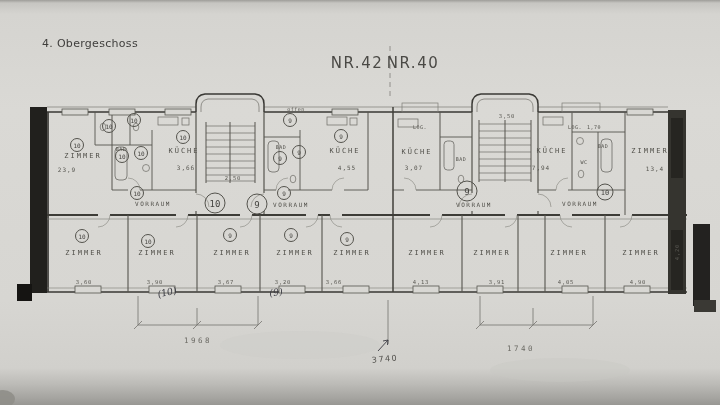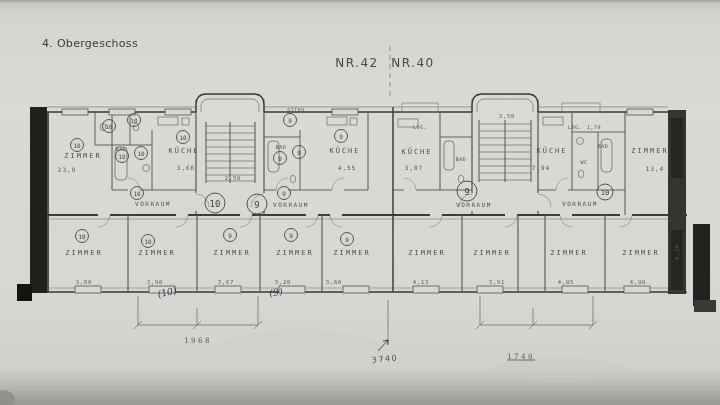--- a/index.html
+++ b/index.html
@@ -3,21 +3,21 @@
 <meta charset="utf-8">
 <style>
   html,body{margin:0;padding:0;background:#888;}
   .page{position:relative;width:720px;height:405px;overflow:hidden;
     background:linear-gradient(180deg,#9e9d99 0px,#c6c5c1 3px,#d5d4d0 14px,#dad9d5 110px,#d7d6d2 300px,#d1d0cc 368px,#bcbbb7 384px,#a5a4a0 398px,#989793 405px);
     font-family:"DejaVu Sans",sans-serif;}
   svg.plan{position:absolute;left:0;top:0;}
   .abs{position:absolute;white-space:nowrap;}
   .ctr{position:absolute;white-space:nowrap;transform:translate(-50%,-50%);}
   .title{font-size:11px;color:#3f3e3c;letter-spacing:.3px;}
-  .nr{font-size:12px;letter-spacing:1.5px;color:#4a4945;}
+  .nr{font-size:15px;letter-spacing:1.5px;color:#4a4945;}
   .rlabel{font-family:"DejaVu Sans Mono",monospace;font-size:7px;letter-spacing:2px;color:#504f49;}
   .sm{font-size:6px;letter-spacing:1.5px;}
   .area{font-family:"DejaVu Sans Mono",monospace;font-size:6px;letter-spacing:1px;color:#55544e;}
   .tiny{font-family:"DejaVu Sans Mono",monospace;font-size:5px;letter-spacing:.5px;color:#55544e;}
   .dim{font-family:"DejaVu Sans Mono",monospace;font-size:5.5px;letter-spacing:.8px;color:#5a5953;}
   .dimlg{font-family:"DejaVu Sans Mono",monospace;font-size:7.5px;letter-spacing:2.5px;color:#6b6a64;}
   .dim37{font-size:8px;letter-spacing:1.5px;color:#504f4b;}
   .hand{font-family:"DejaVu Serif",serif;font-style:italic;font-size:9.5px;color:#3a3a42;}
   .mark{position:absolute;transform:translate(-50%,-50%);border:1px solid #54534d;border-radius:50%;
     display:flex;align-items:center;justify-content:center;font-family:"DejaVu Sans Mono",monospace;color:#454440;background:transparent;}
@@ -205,19 +205,19 @@
   <span class="mark mk-sm" style="left:299px;top:152px;">9</span>
   <span class="mark mk-sm" style="left:341px;top:136px;">9</span>
   <span class="mark mk-sm" style="left:284px;top:193px;">9</span>
 
   <span class="mark mk-lg" style="left:215px;top:203px;">10</span>
   <span class="mark mk-lg" style="left:257px;top:204px;">9</span>
   <span class="mark mk-lg" style="left:467px;top:191px;">9</span>
   <span class="mark mk-md" style="left:605px;top:192px;">10</span>
 
   <span class="ctr dimlg" style="left:198px;top:340px;">1968</span>
-  <span class="ctr dimlg" style="left:521px;top:356px;text-decoration:underline;">1740</span>
+  <span class="ctr dimlg" style="left:521px;top:348px;">1740</span>
   <span class="ctr dim37" style="left:385px;top:359px;transform:translate(-50%,-50%) rotate(-5deg);">3740</span>
   <span class="ctr dim" style="left:677px;top:252px;transform:translate(-50%,-50%) rotate(-90deg);">4,20</span>
   <span class="ctr hand" style="left:167px;top:292px;transform:translate(-50%,-50%) rotate(-14deg);">(10)</span>
   <span class="ctr hand" style="left:276px;top:292px;transform:translate(-50%,-50%) rotate(-8deg);">(9)</span>
 
 </div>
 
 </body></html>

